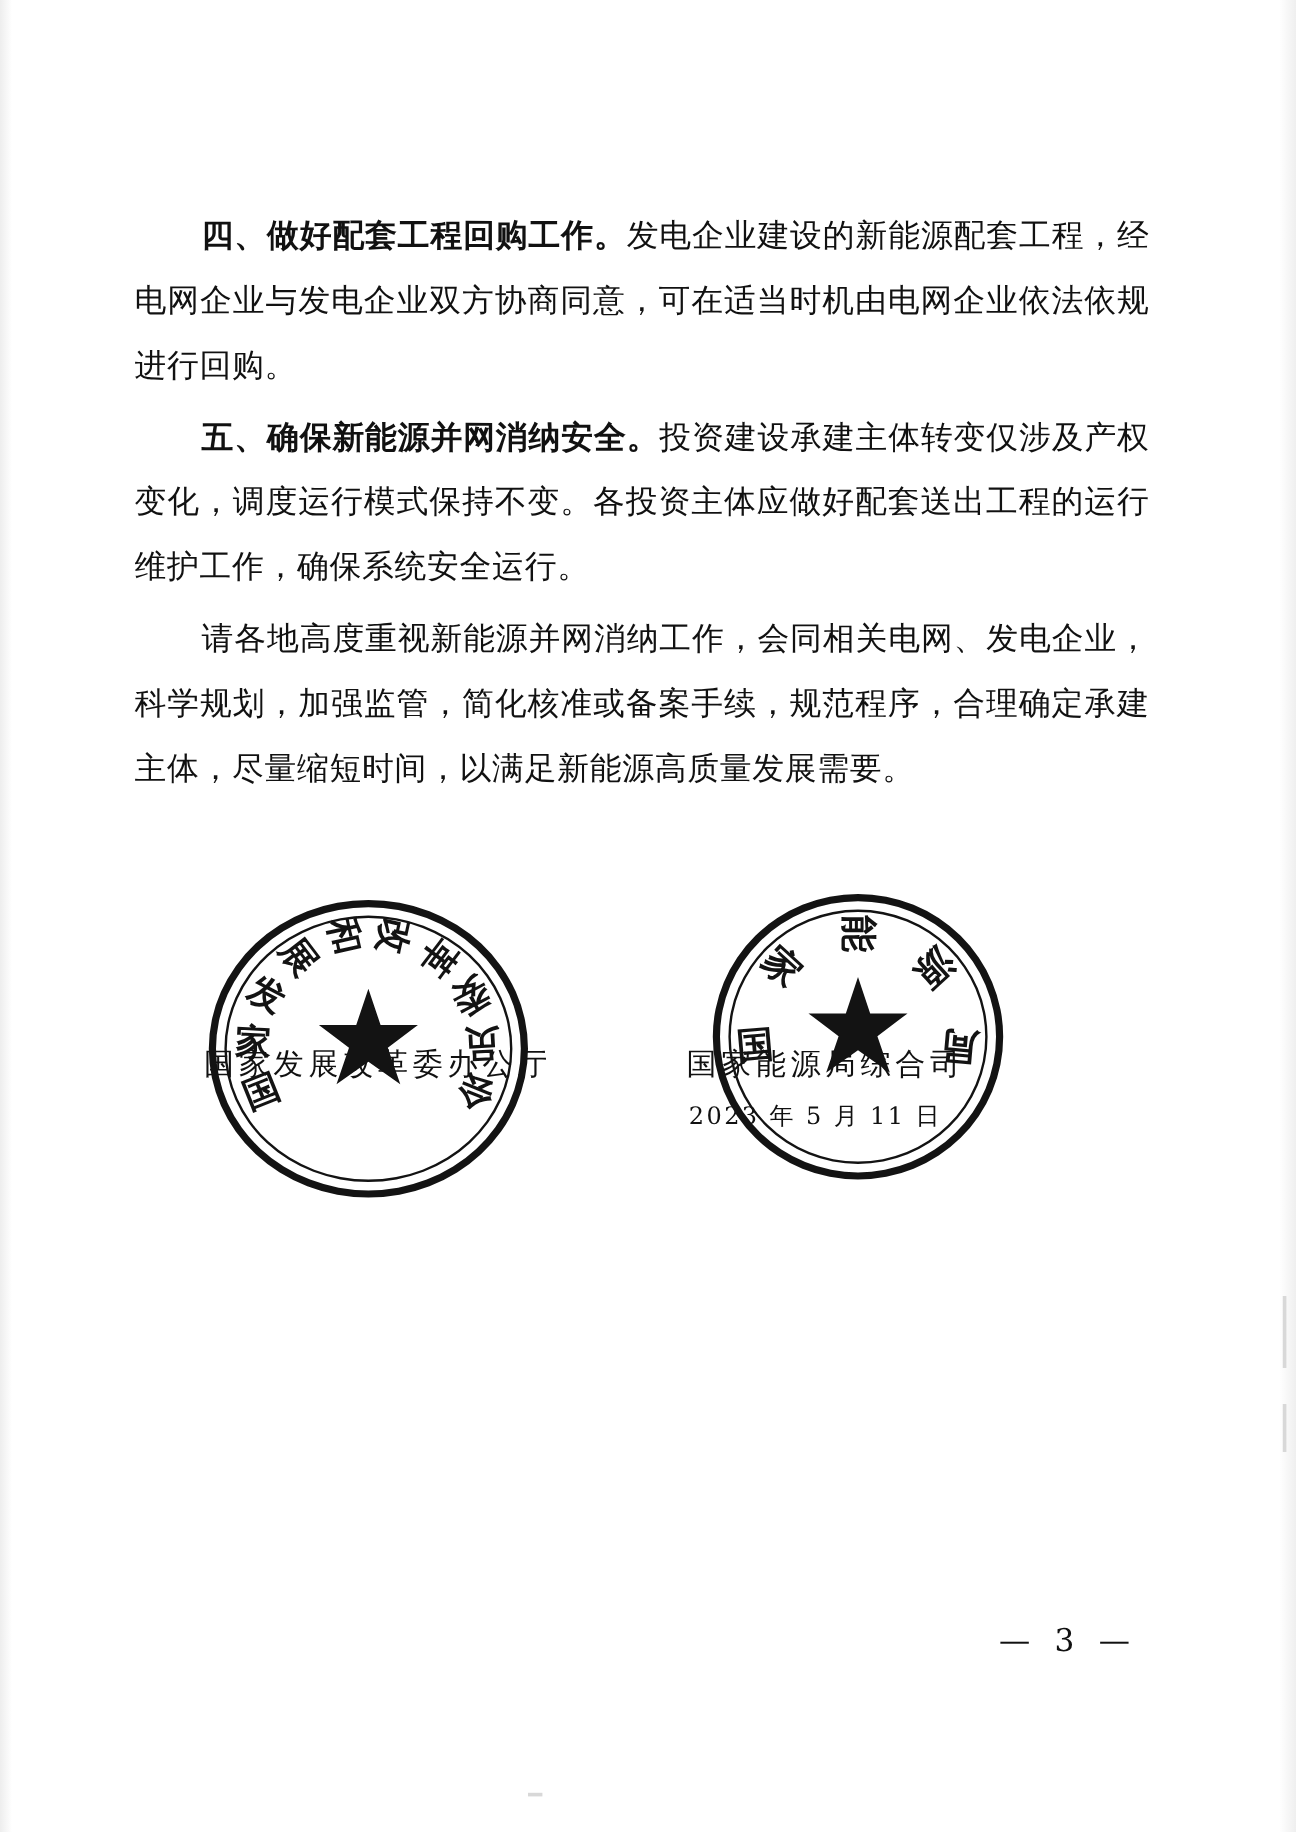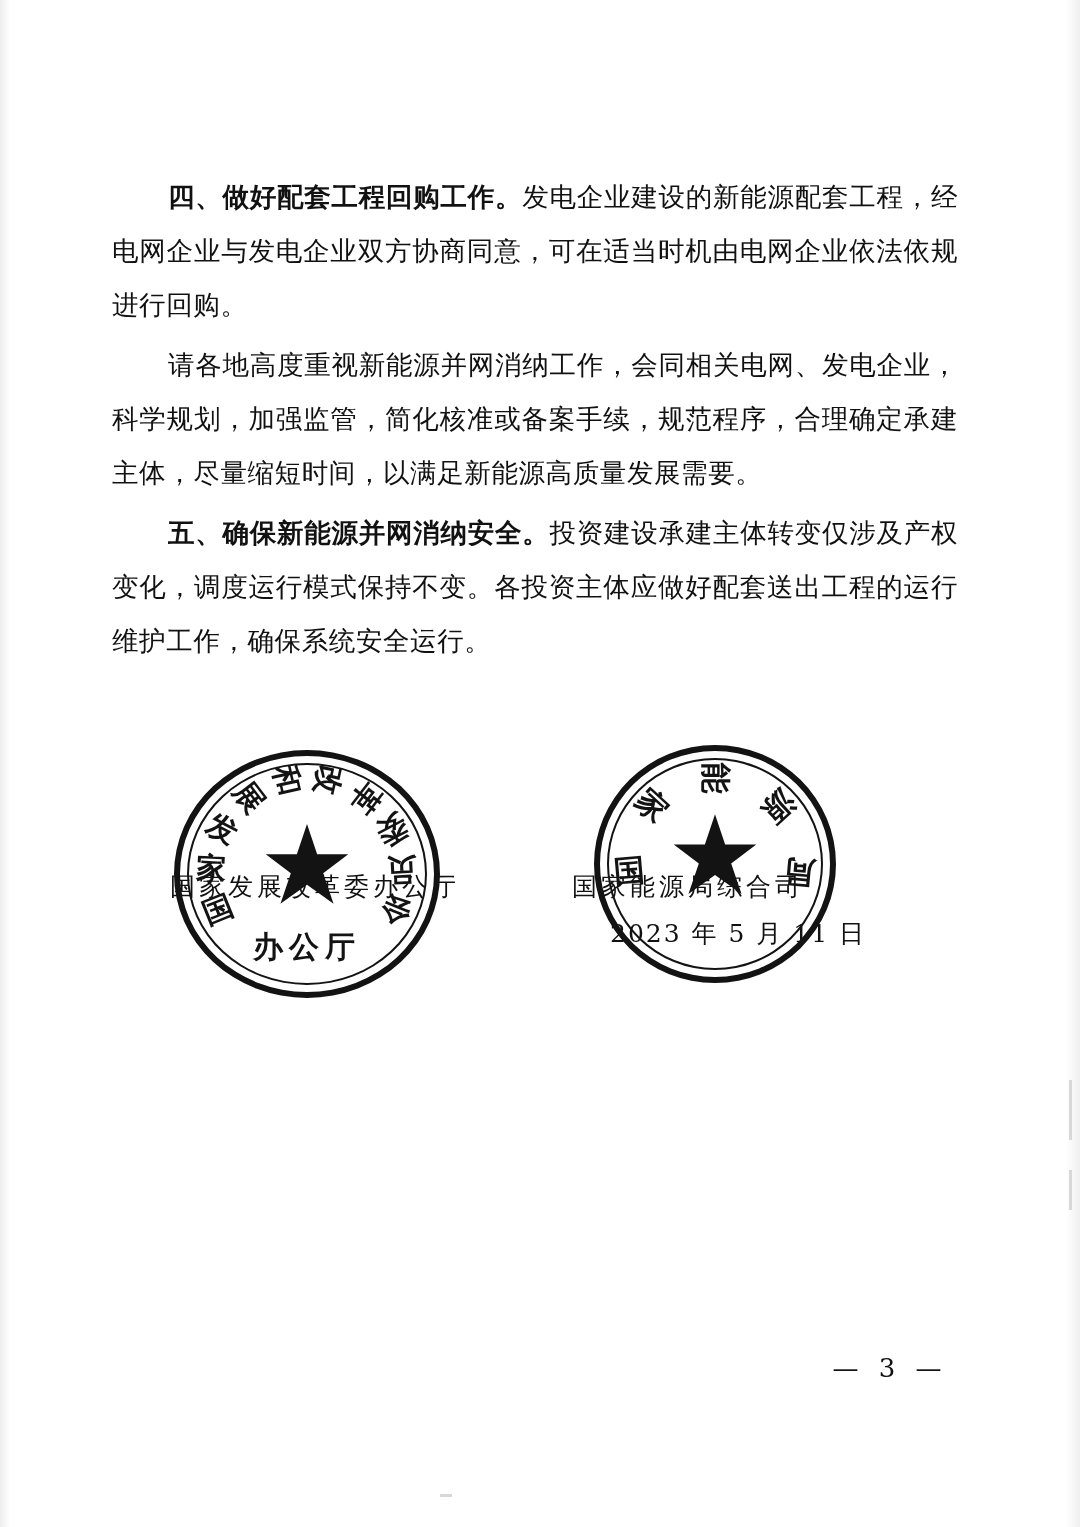--- a/index.html
+++ b/index.html
@@ -80,23 +80,23 @@
   .sign-col.left {
     left: 58px;
     top: 15px;
   }
   .sign-col.right {
     left: 460px;
     top: 15px;
   }
   .sign-date {
     position: absolute;
-    left: 498px;
+    left: 462px;
     top: 62px;
-    font-size: 25px;
+    font-size: 20px;
     letter-spacing: 2px;
     white-space: nowrap;
   }
 
   
   .seal {
     position: absolute;
     border-radius: 50%;
     border: 6px solid #131313;
     box-sizing: border-box;
@@ -184,25 +184,25 @@
   <div class="scan-mark" style="left:1069px; top:1170px; width:3px; height:40px;"></div>
   <div class="scan-mark" style="left:440px; top:1494px; width:12px; height:3px;"></div>
 
   <div class="body-text">
 
     <p class="para">
       <span class="lead">四、做好配套工程回购工作。</span><span>发电企业建设的新能源配套工程，经电网企业与发电企业双方协商同意，可在适当时机由电网企业依法依规进行回购。</span>
     </p>
 
     <p class="para">
+      <span class="lead">五、确保新能源并网消纳安全。</span><span>投资建设承建主体转变仅涉及产权变化，调度运行模式保持不变。各投资主体应做好配套送出工程的运行维护工作，确保系统安全运行。</span>
+    </p>
+
+    <p class="para">
       <span>请各地高度重视新能源并网消纳工作，会同相关电网、发电企业，科学规划，加强监管，简化核准或备案手续，规范程序，合理确定承建主体，尽量缩短时间，以满足新能源高质量发展需要。</span>
-    </p>
-
-    <p class="para">
-      <span class="lead">五、确保新能源并网消纳安全。</span><span>投资建设承建主体转变仅涉及产权变化，调度运行模式保持不变。各投资主体应做好配套送出工程的运行维护工作，确保系统安全运行。</span>
     </p>
 
   </div>
 
   <div class="sign-block">
 
     <div class="sign-col left">国家发展改革委办公厅</div>
     <div class="sign-col right">国家能源局综合司</div>
     <div class="sign-date">2023 年 5 月 11 日</div>
 
@@ -214,21 +214,20 @@
           <span style="font-size: 30px; transform: rotate(-62.2222deg) translate(0px, -96px) rotate(90deg) translate(-50%, -50%);">发</span>
           <span style="font-size: 30px; transform: rotate(-37.3333deg) translate(0px, -96px) rotate(90deg) translate(-50%, -50%);">展</span>
           <span style="font-size: 30px; transform: rotate(-12.4444deg) translate(0px, -96px) rotate(90deg) translate(-50%, -50%);">和</span>
           <span style="font-size: 30px; transform: rotate(12.4444deg) translate(0px, -96px) rotate(90deg) translate(-50%, -50%);">改</span>
           <span style="font-size: 30px; transform: rotate(37.3333deg) translate(0px, -96px) rotate(90deg) translate(-50%, -50%);">革</span>
           <span style="font-size: 30px; transform: rotate(62.2222deg) translate(0px, -96px) rotate(90deg) translate(-50%, -50%);">委</span>
           <span style="font-size: 30px; transform: rotate(87.1111deg) translate(0px, -96px) rotate(90deg) translate(-50%, -50%);">员</span>
           <span style="font-size: 30px; transform: rotate(112deg) translate(0px, -96px) rotate(90deg) translate(-50%, -50%);">会</span>
         </div>
       <div class="star"></div>
-      <div class="bottom-text">办公厅</div>
     </div>
 
     <div class="seal" id="seal-nea">
       <div class="inner-ring"></div>
       <div class="arc-text" id="arc-nea">
           <span style="font-size: 31px; transform: rotate(-95deg) translate(0px, -86px) rotate(90deg) translate(-50%, -50%);">国</span>
           <span style="font-size: 31px; transform: rotate(-47.5deg) translate(0px, -86px) rotate(90deg) translate(-50%, -50%);">家</span>
           <span style="font-size: 31px; transform: rotate(0deg) translate(0px, -86px) rotate(90deg) translate(-50%, -50%);">能</span>
           <span style="font-size: 31px; transform: rotate(47.5deg) translate(0px, -86px) rotate(90deg) translate(-50%, -50%);">源</span>
           <span style="font-size: 31px; transform: rotate(95deg) translate(0px, -86px) rotate(90deg) translate(-50%, -50%);">局</span>

